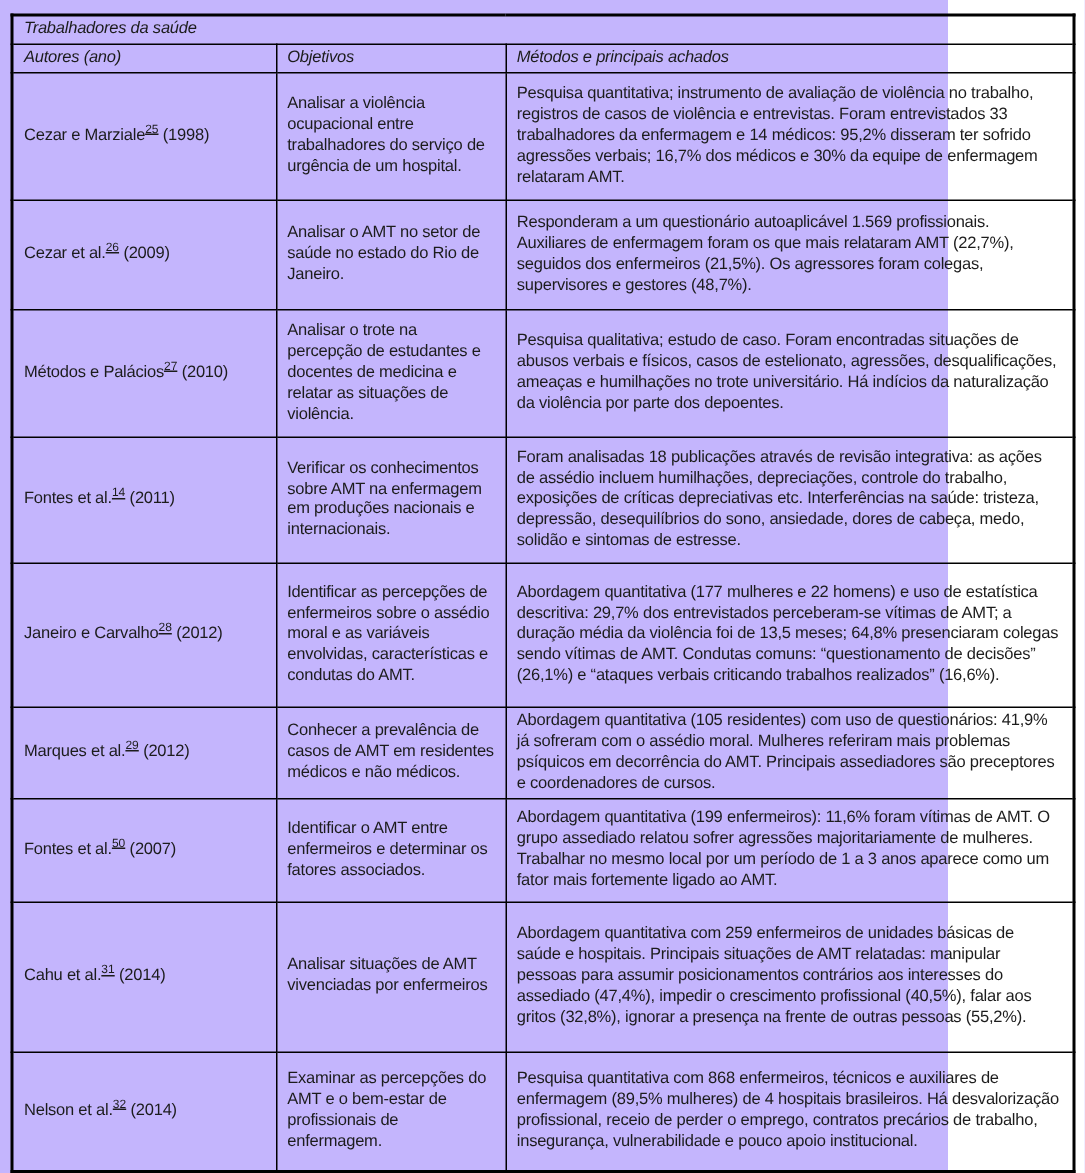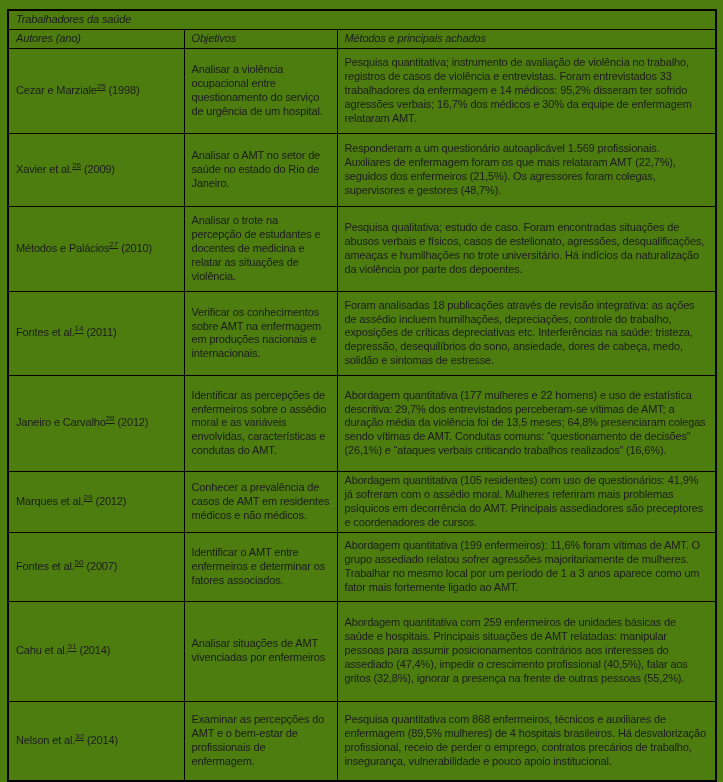--- a/index.html
+++ b/index.html
@@ -2,23 +2,23 @@
 <html lang="pt"><head>
 <meta charset="utf-8">
 <style>
   html, body {
     margin: 0;
     padding: 0;
     background: #ffffff;
     font-family: "Liberation Sans", sans-serif;
   }
   .page {
-    width: 723px;
+    width: 632px;
     height: 782px;
-    background: #4d7c0f;
+    background: #c4b5fd;
     box-sizing: border-box;
     padding: 9px 7px;
   }
   table.study-table {
     width: 708px;
     border-collapse: collapse;
     border: 2px solid #000000;
     table-layout: fixed;
     color: #1c1c1c;
     font-size: 11px;
@@ -82,26 +82,26 @@
         <td colspan="3">Trabalhadores da saúde</td>
       </tr>
       <tr class="header-row">
         <th>Autores (ano)</th>
         <th>Objetivos</th>
         <th>Métodos e principais achados</th>
       </tr>
 
       <tr class="r0">
         <td class="author-cell"><span>Cezar e Marziale</span><sup class="ref">25</sup> <span>(1998)</span></td>
-        <td>Analisar a violência ocupacional entre questionamento do serviço de urgência de um hospital.</td>
+        <td>Analisar a violência ocupacional entre trabalhadores do serviço de urgência de um hospital.</td>
         <td>Pesquisa quantitativa; instrumento de avaliação de violência no trabalho, registros de casos de violência e entrevistas. Foram entrevistados 33 trabalhadores da enfermagem e 14 médicos: 95,2% disseram ter sofrido agressões verbais; 16,7% dos médicos e 30% da equipe de enfermagem relataram AMT.</td>
       </tr>
 
       <tr class="r1">
-        <td class="author-cell"><span>Xavier et al.</span><sup class="ref">26</sup> <span>(2009)</span></td>
+        <td class="author-cell"><span>Cezar et al.</span><sup class="ref">26</sup> <span>(2009)</span></td>
         <td>Analisar o AMT no setor de saúde no estado do Rio de Janeiro.</td>
         <td>Responderam a um questionário autoaplicável 1.569 profissionais. Auxiliares de enfermagem foram os que mais relataram AMT (22,7%), seguidos dos enfermeiros (21,5%). Os agressores foram colegas, supervisores e gestores (48,7%).</td>
       </tr>
 
       <tr class="r2">
         <td class="author-cell"><span>Métodos e Palácios</span><sup class="ref">27</sup> <span>(2010)</span></td>
         <td>Analisar o trote na percepção de estudantes e docentes de medicina e relatar as situações de violência.</td>
         <td>Pesquisa qualitativa; estudo de caso. Foram encontradas situações de abusos verbais e físicos, casos de estelionato, agressões, desqualificações, ameaças e humilhações no trote universitário. Há indícios da naturalização da violência por parte dos depoentes.</td>
       </tr>
 

